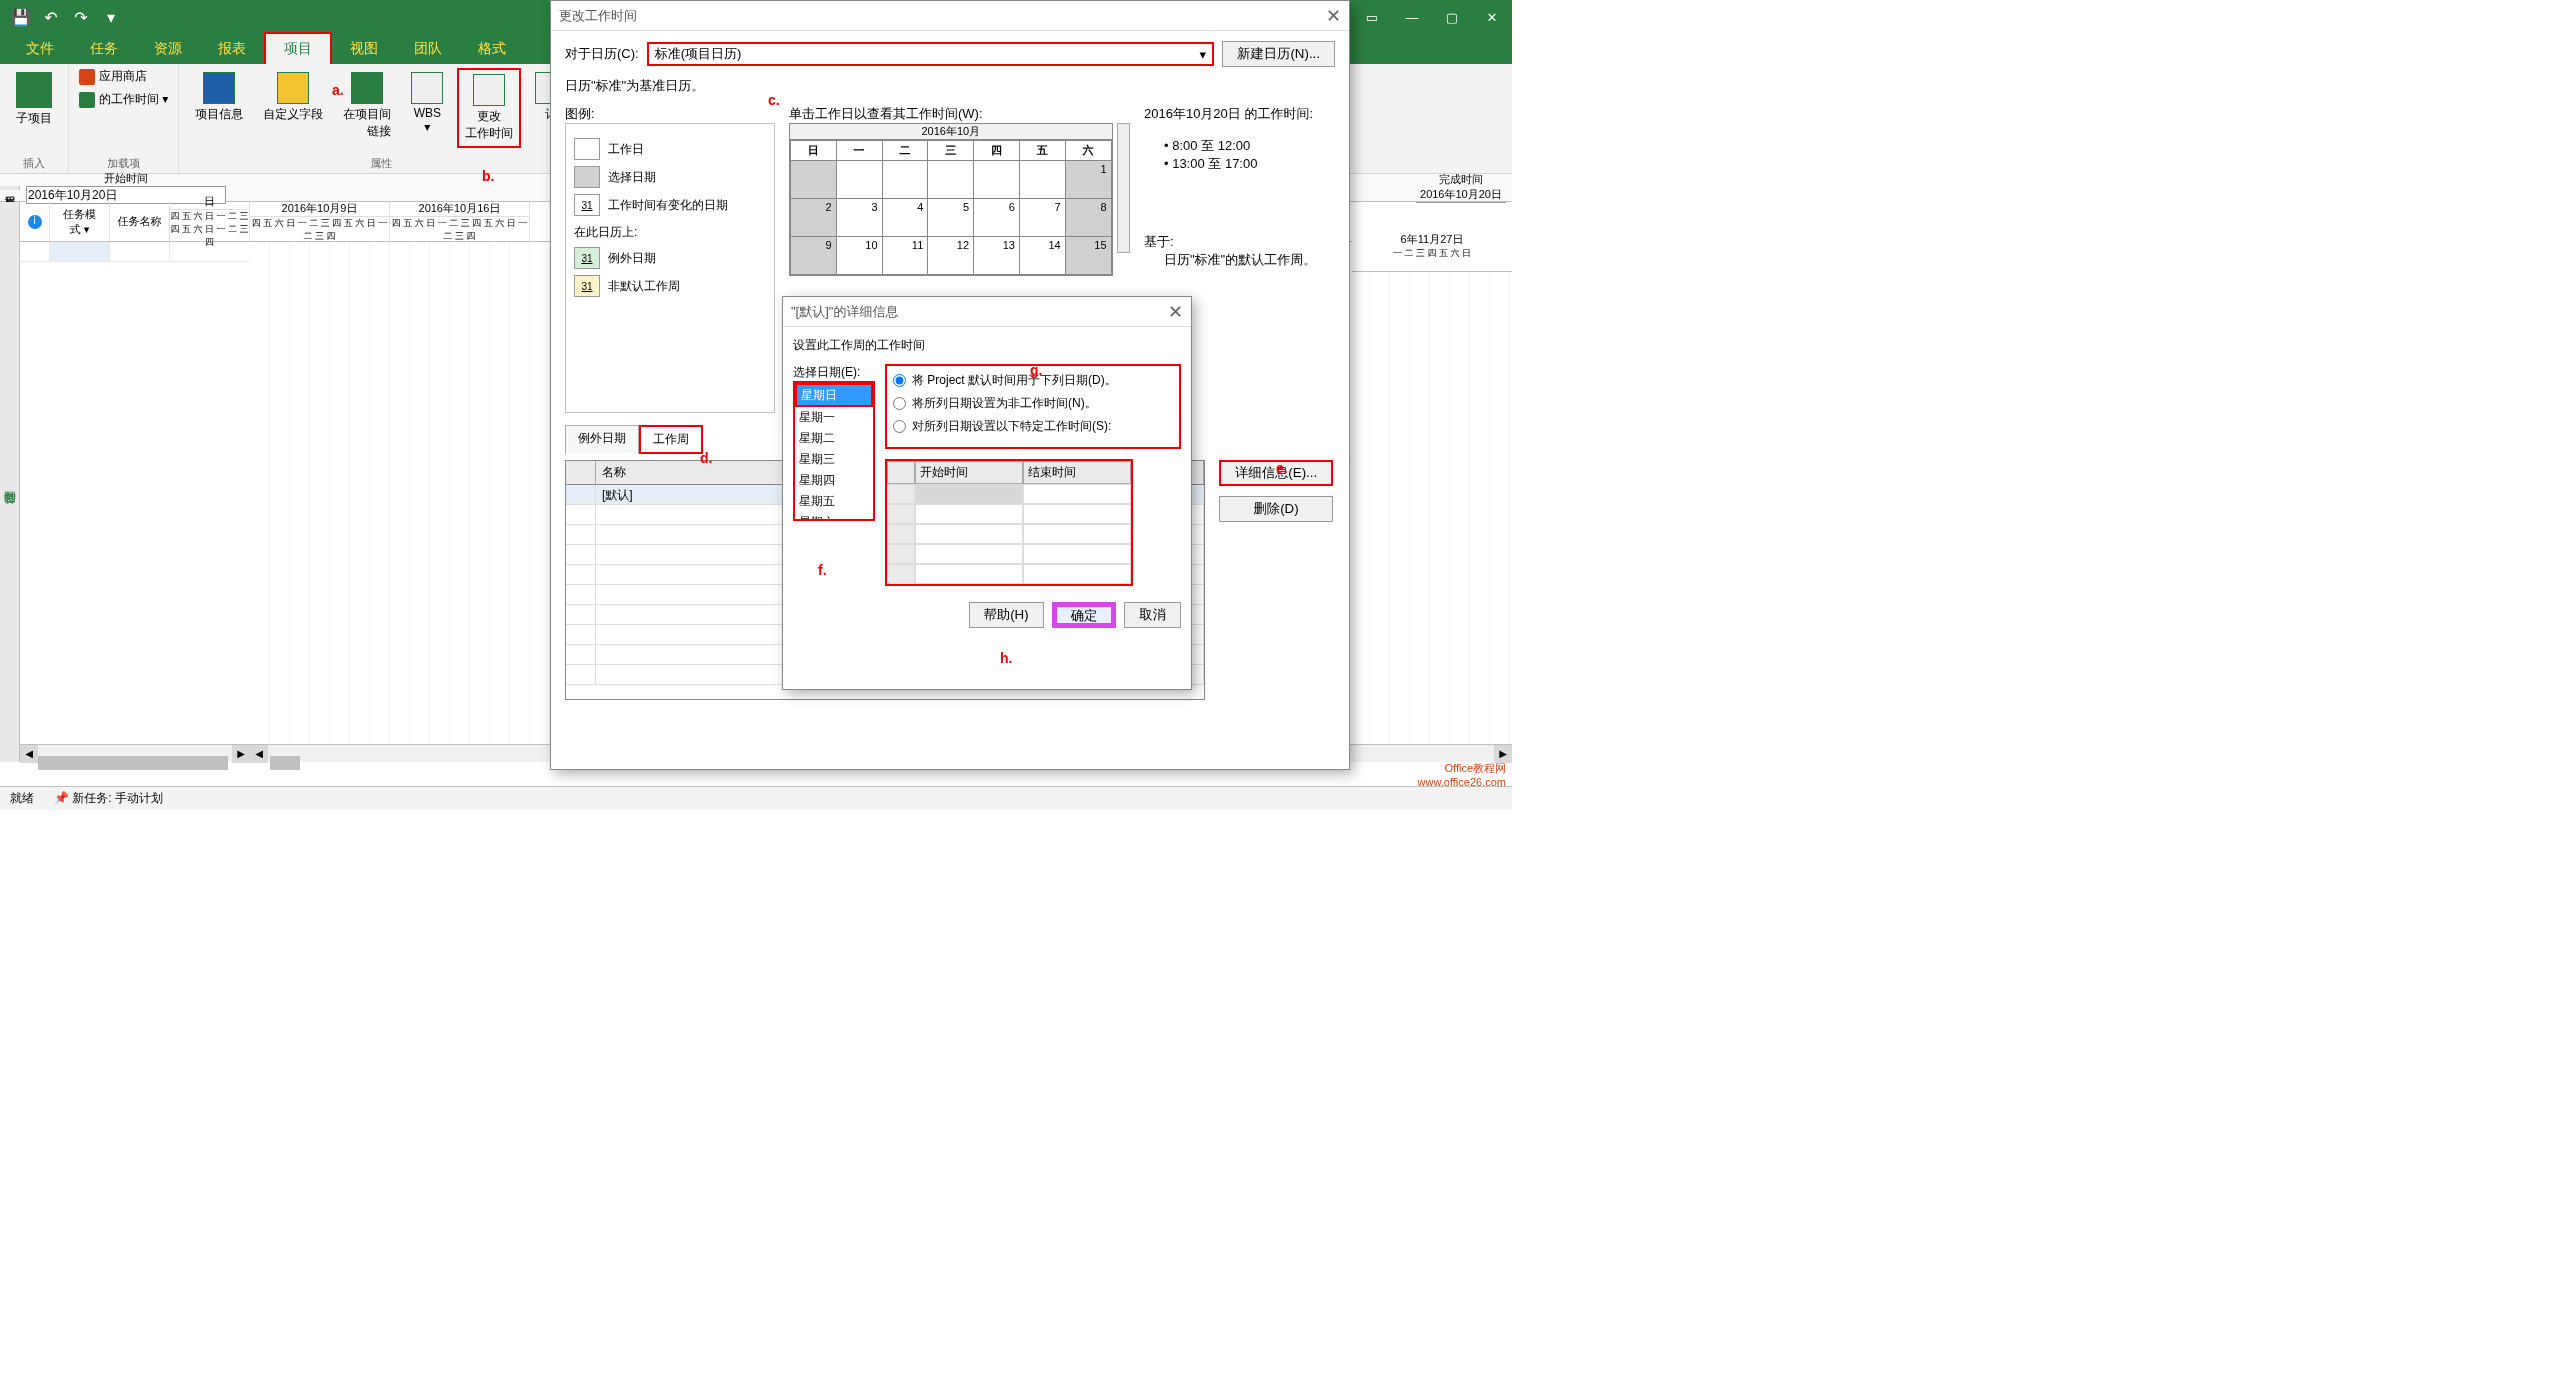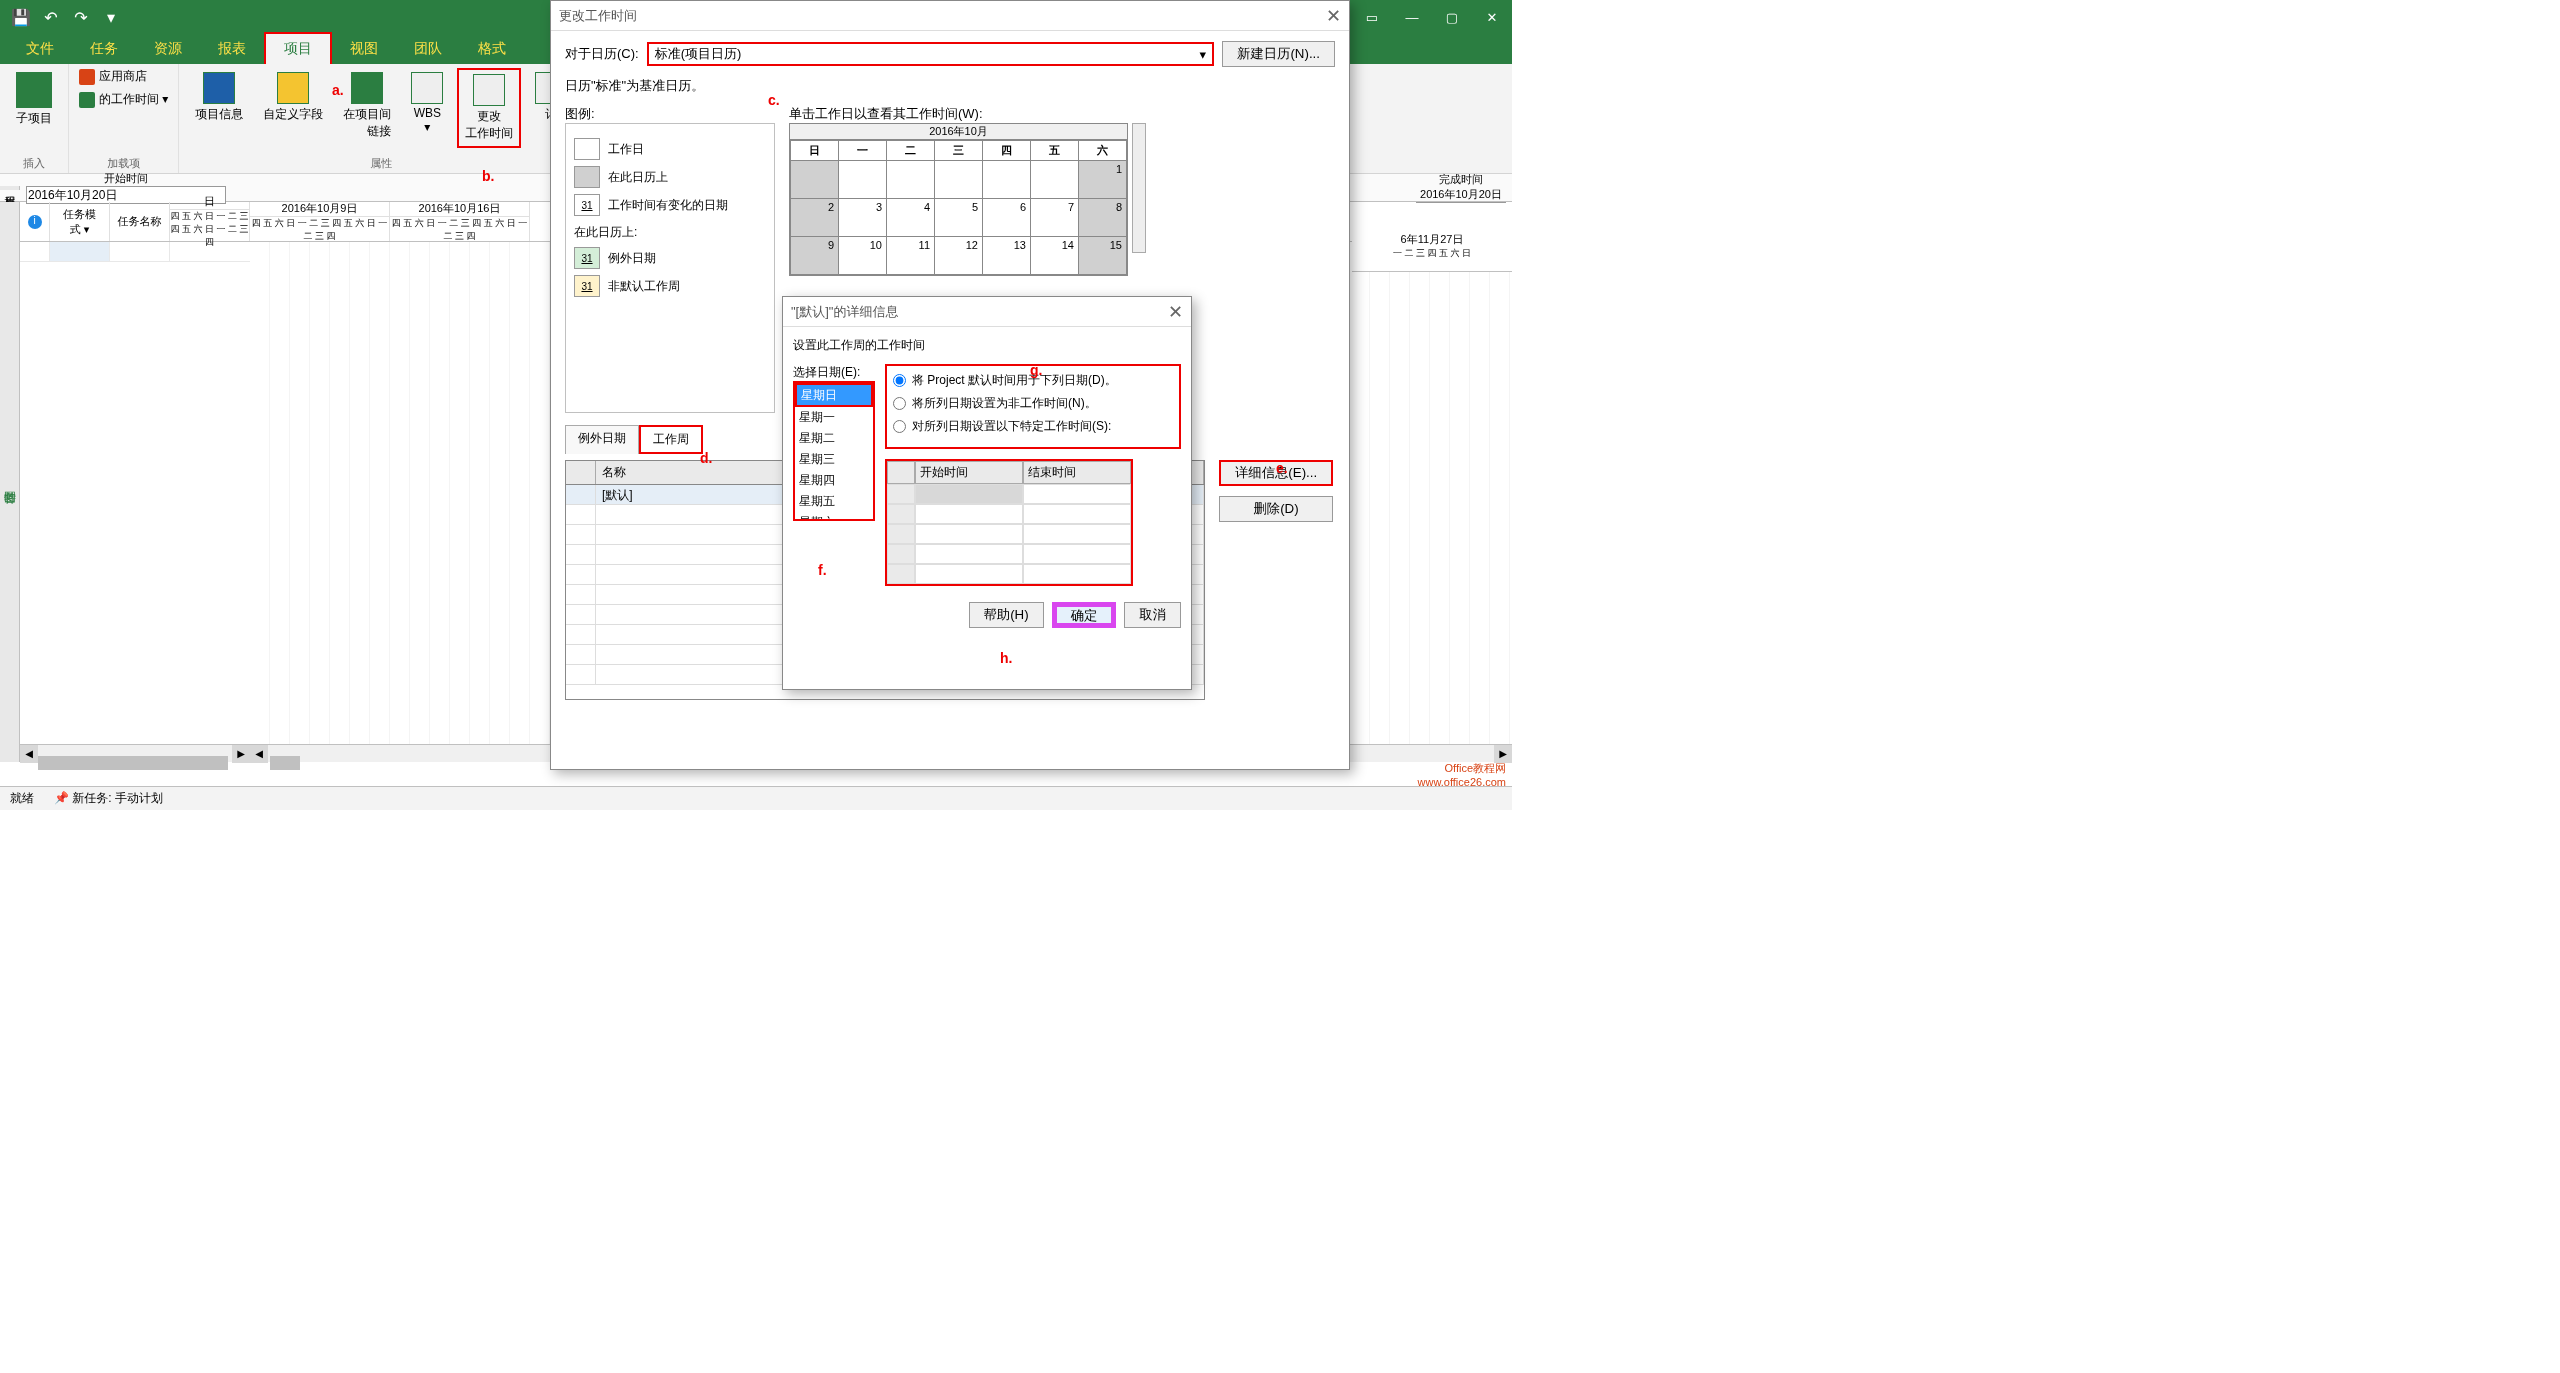--- a/index.html
+++ b/index.html
@@ -284,21 +284,21 @@
 
       <div>
         <div>图例:</div>
         <div class="legend-box" style="height:290px">
           <div class="leg-item">
               <div class="leg-sw"></div>
               <span>工作日</span>
             </div>
           <div class="leg-item">
               <div class="leg-sw gray"></div>
-              <span>在此日历上</span>
+              <span>选择日期</span>
             </div>
           <div class="leg-item">
               <div class="leg-sw ul">31</div>
               <span>工作时间有变化的日期</span>
             </div>
           <div style="margin-top:8px">在此日历上:</div>
           <div class="leg-item">
               <div class="leg-sw ul" style="background:#d4eed8">31</div>
               <span>例外日期</span>
             </div>
@@ -352,20 +352,27 @@
                     <td>14</td>
                     <td class="gray">15</td>
                   </tr>
             </tbody>
               </table>
           </div>
           <div style="width:14px;background:#eee;height:130px;border:1px solid #aaa"></div>
         </div>
       </div>
 
+      <div style="width:200px;font-size:13px">
+        <div>2016年10月20日 的工作时间:</div>
+        <div style="margin-top:14px;margin-left:20px">• 8:00 至 12:00</div>
+        <div style="margin-left:20px">• 13:00 至 17:00</div>
+        <div style="margin-top:60px">基于:</div>
+        <div style="margin-left:20px">日历"标准"的默认工作周。</div>
+      </div>
     </div>
 
     <div class="tabs-row">
       <div class="tabctl">
         <span>例外日期</span>
         <span class="act">工作周</span>
       </div>
     </div>
     <div style="display:flex;gap:14px;margin-top:6px;align-items:flex-start">
       <div class="grid-tbl">

